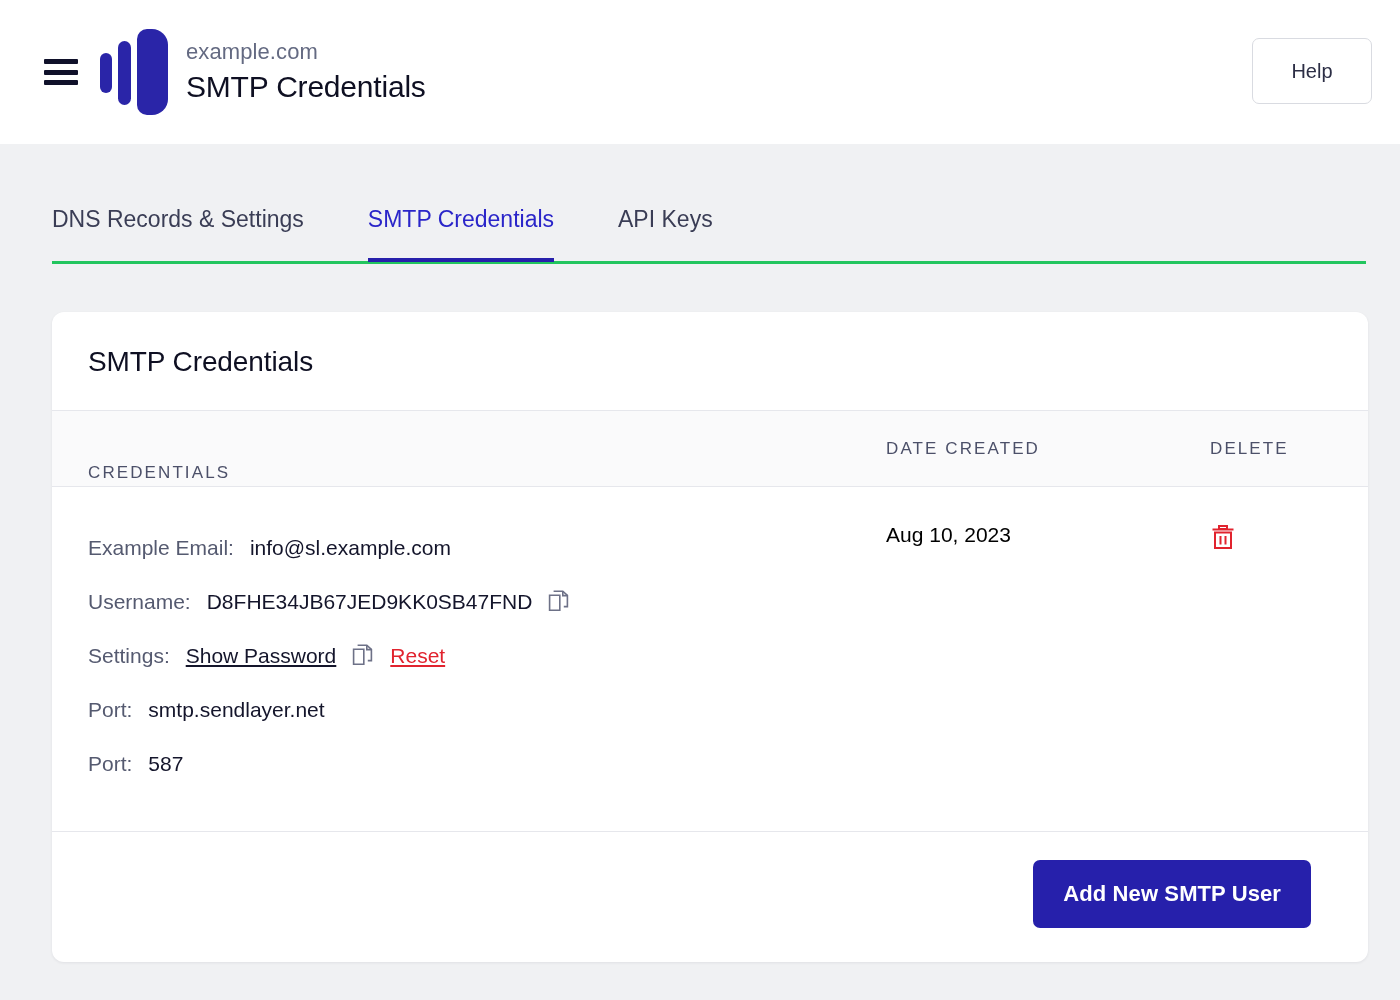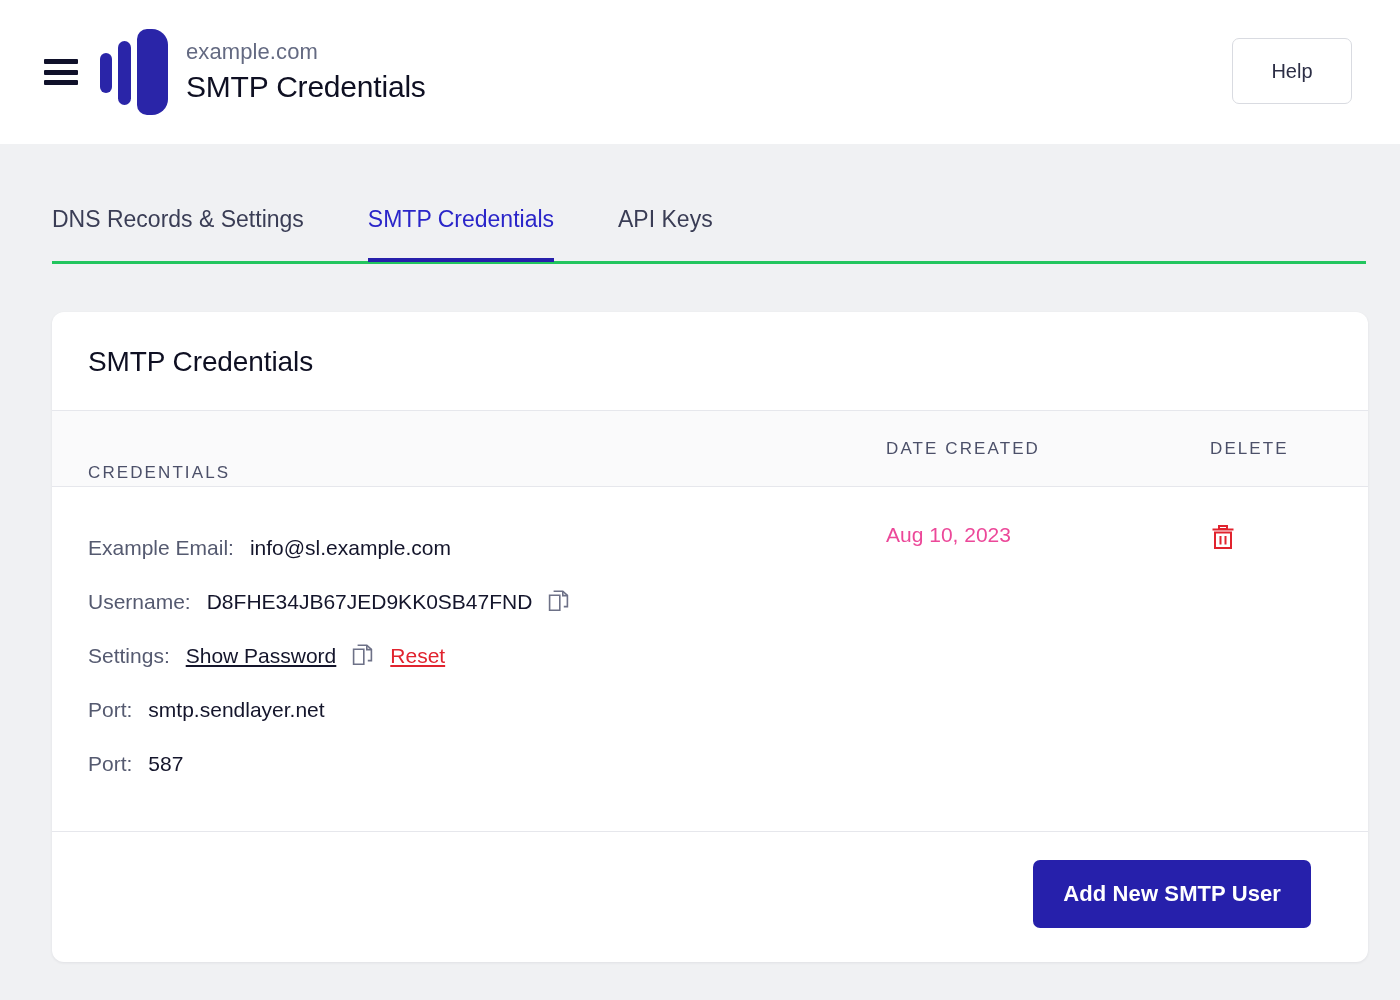--- a/index.html
+++ b/index.html
@@ -88,21 +88,21 @@
   }
   .page-title {
     font-size: 30px;
     color: #0e0f22;
     line-height: 40px;
     letter-spacing: -0.2px;
   }
 
   .help-btn {
     position: absolute;
-    right: 48px;
+    right: 28px;
     top: 38px;
     width: 120px;
     height: 66px;
     background: #ffffff;
     border: 1px solid #d9dbe1;
     border-radius: 7px;
     font-size: 20px;
     font-family: "Liberation Sans", sans-serif;
     color: #2c2e45;
     cursor: pointer;
@@ -182,21 +182,21 @@
   .table-row {
     display: flex;
     padding: 34px 36px 40px 36px;
     border-bottom: 1px solid #e6e7ec;
   }
   .col-credentials { flex: none; width: 798px; }
   .col-date {
     flex: none;
     width: 324px;
     font-size: 21px;
-    color: #ec4899;
+    color: #000000;
     padding-top: 2px;
   }
   .col-delete { flex: none; padding-top: 2px; }
 
   .cred-line {
     display: flex;
     align-items: center;
     height: 54px;
     gap: 0;
   }

